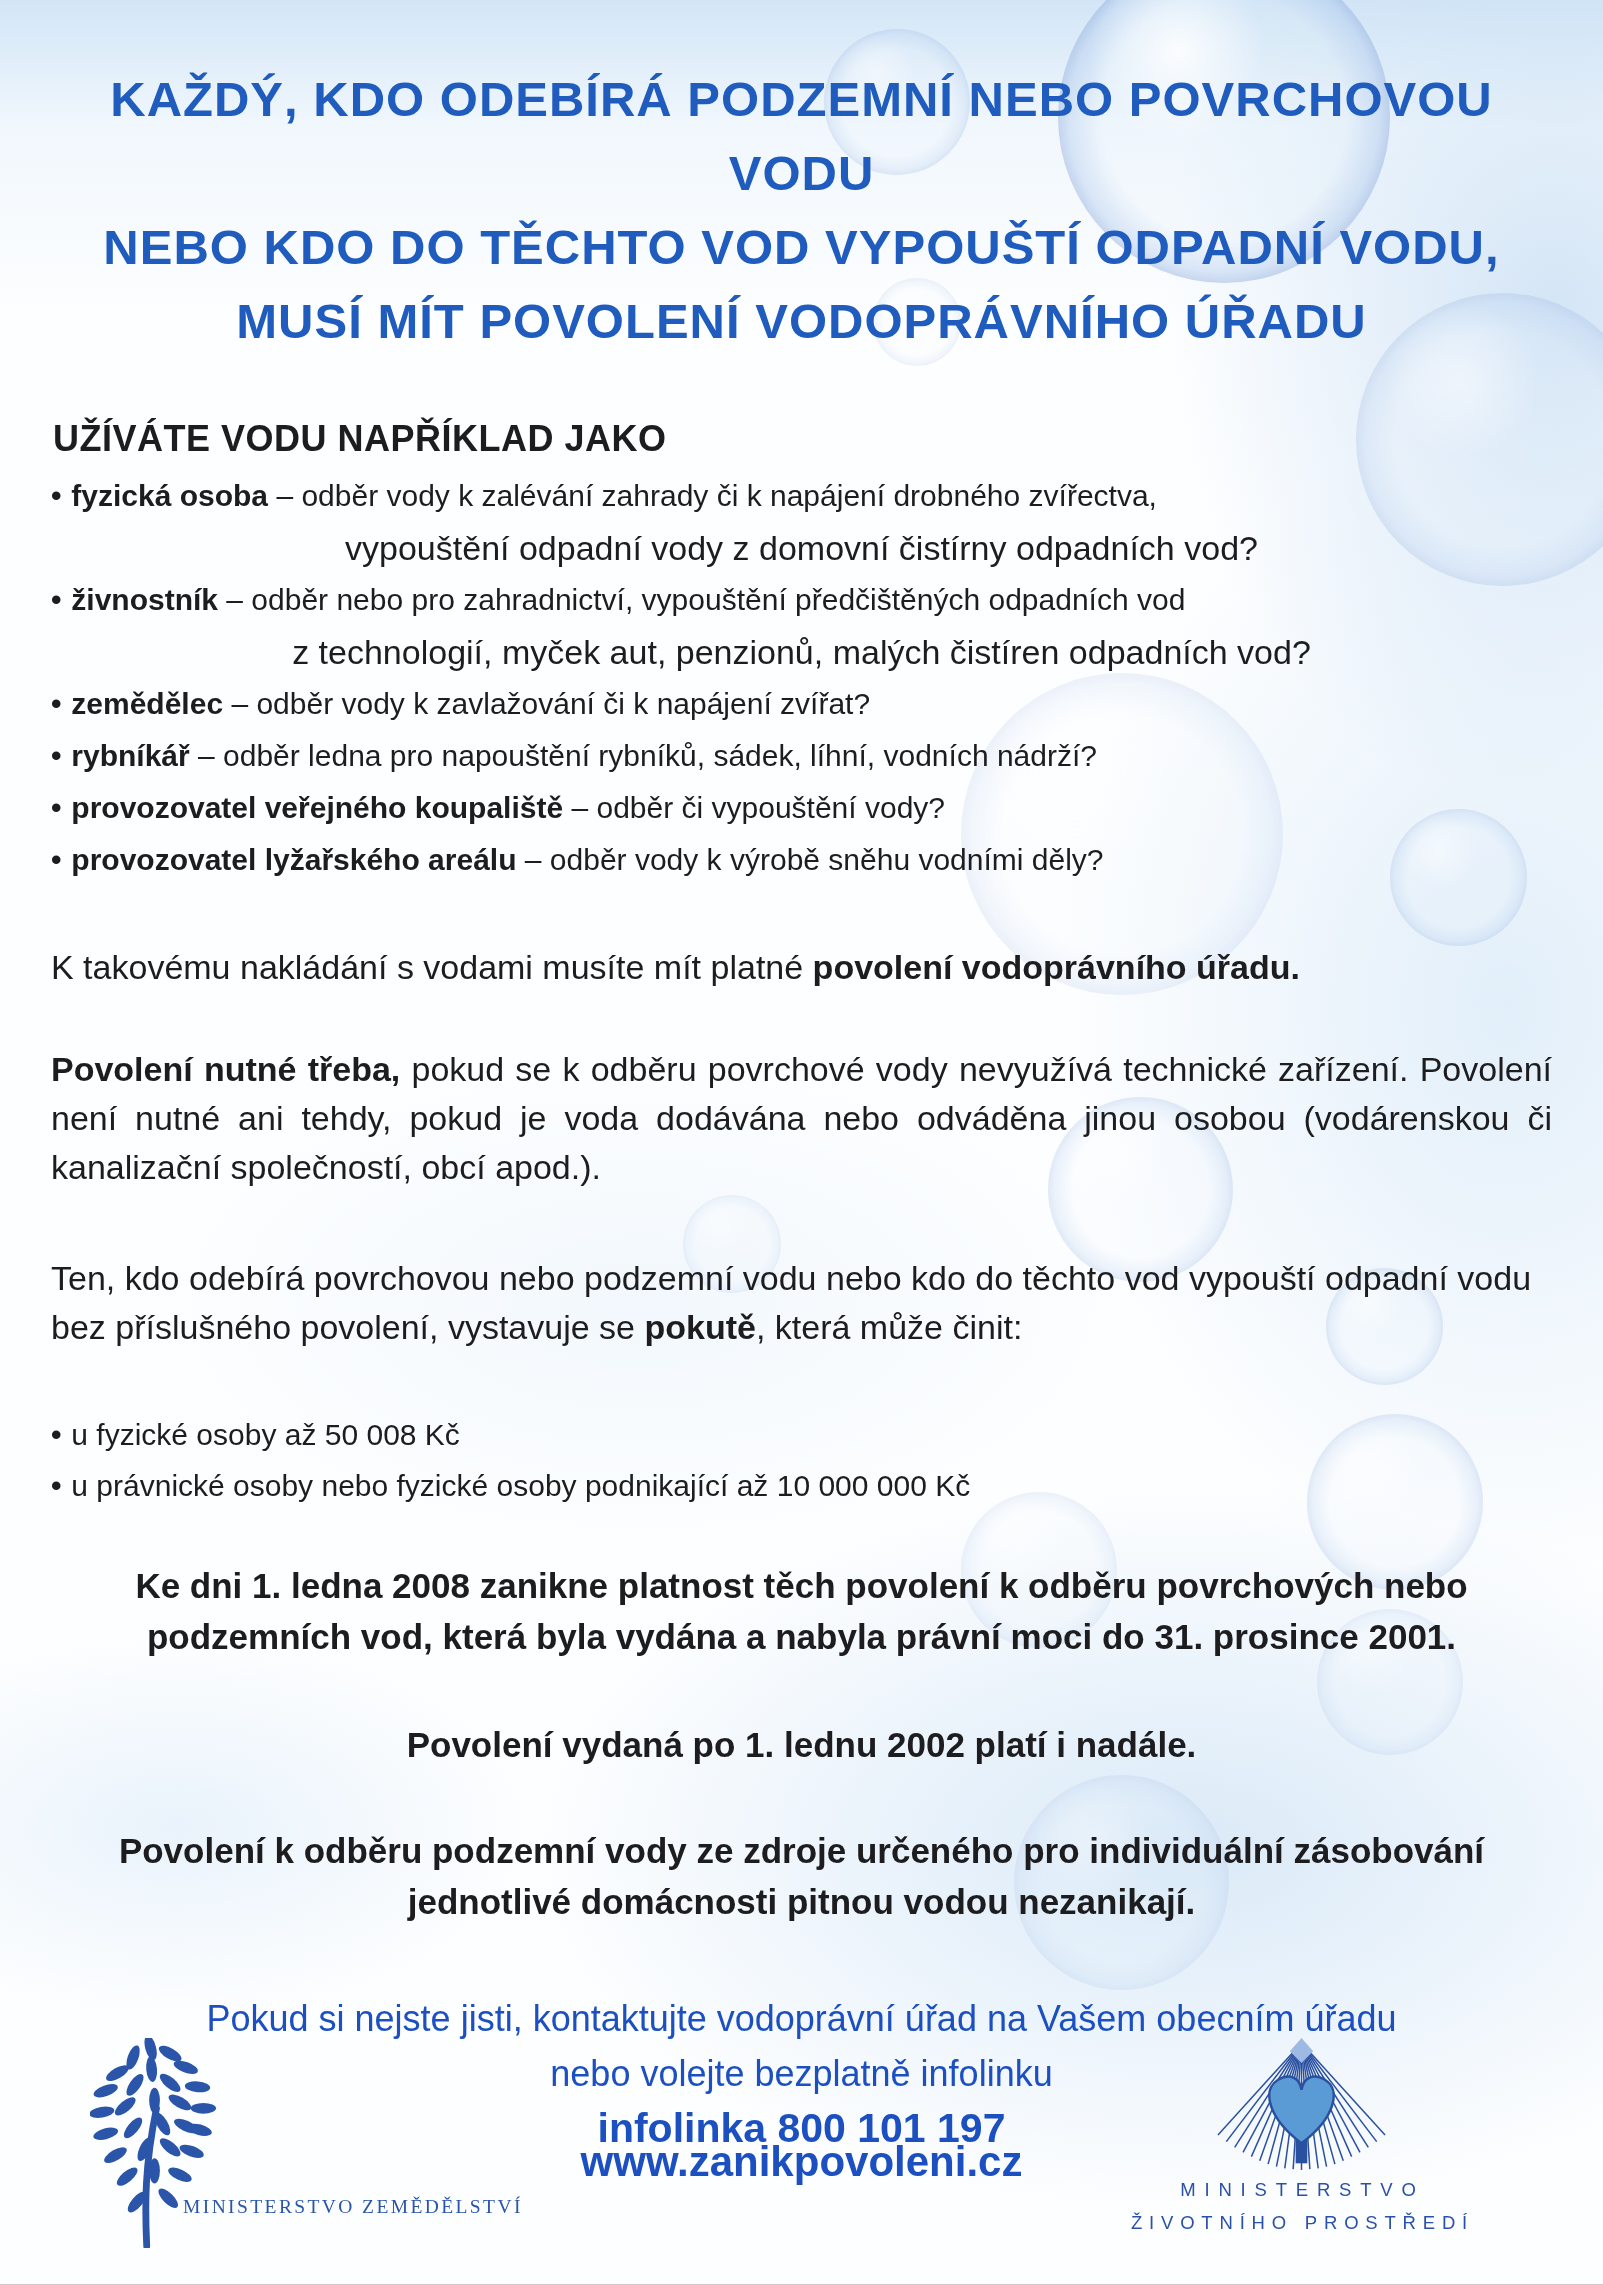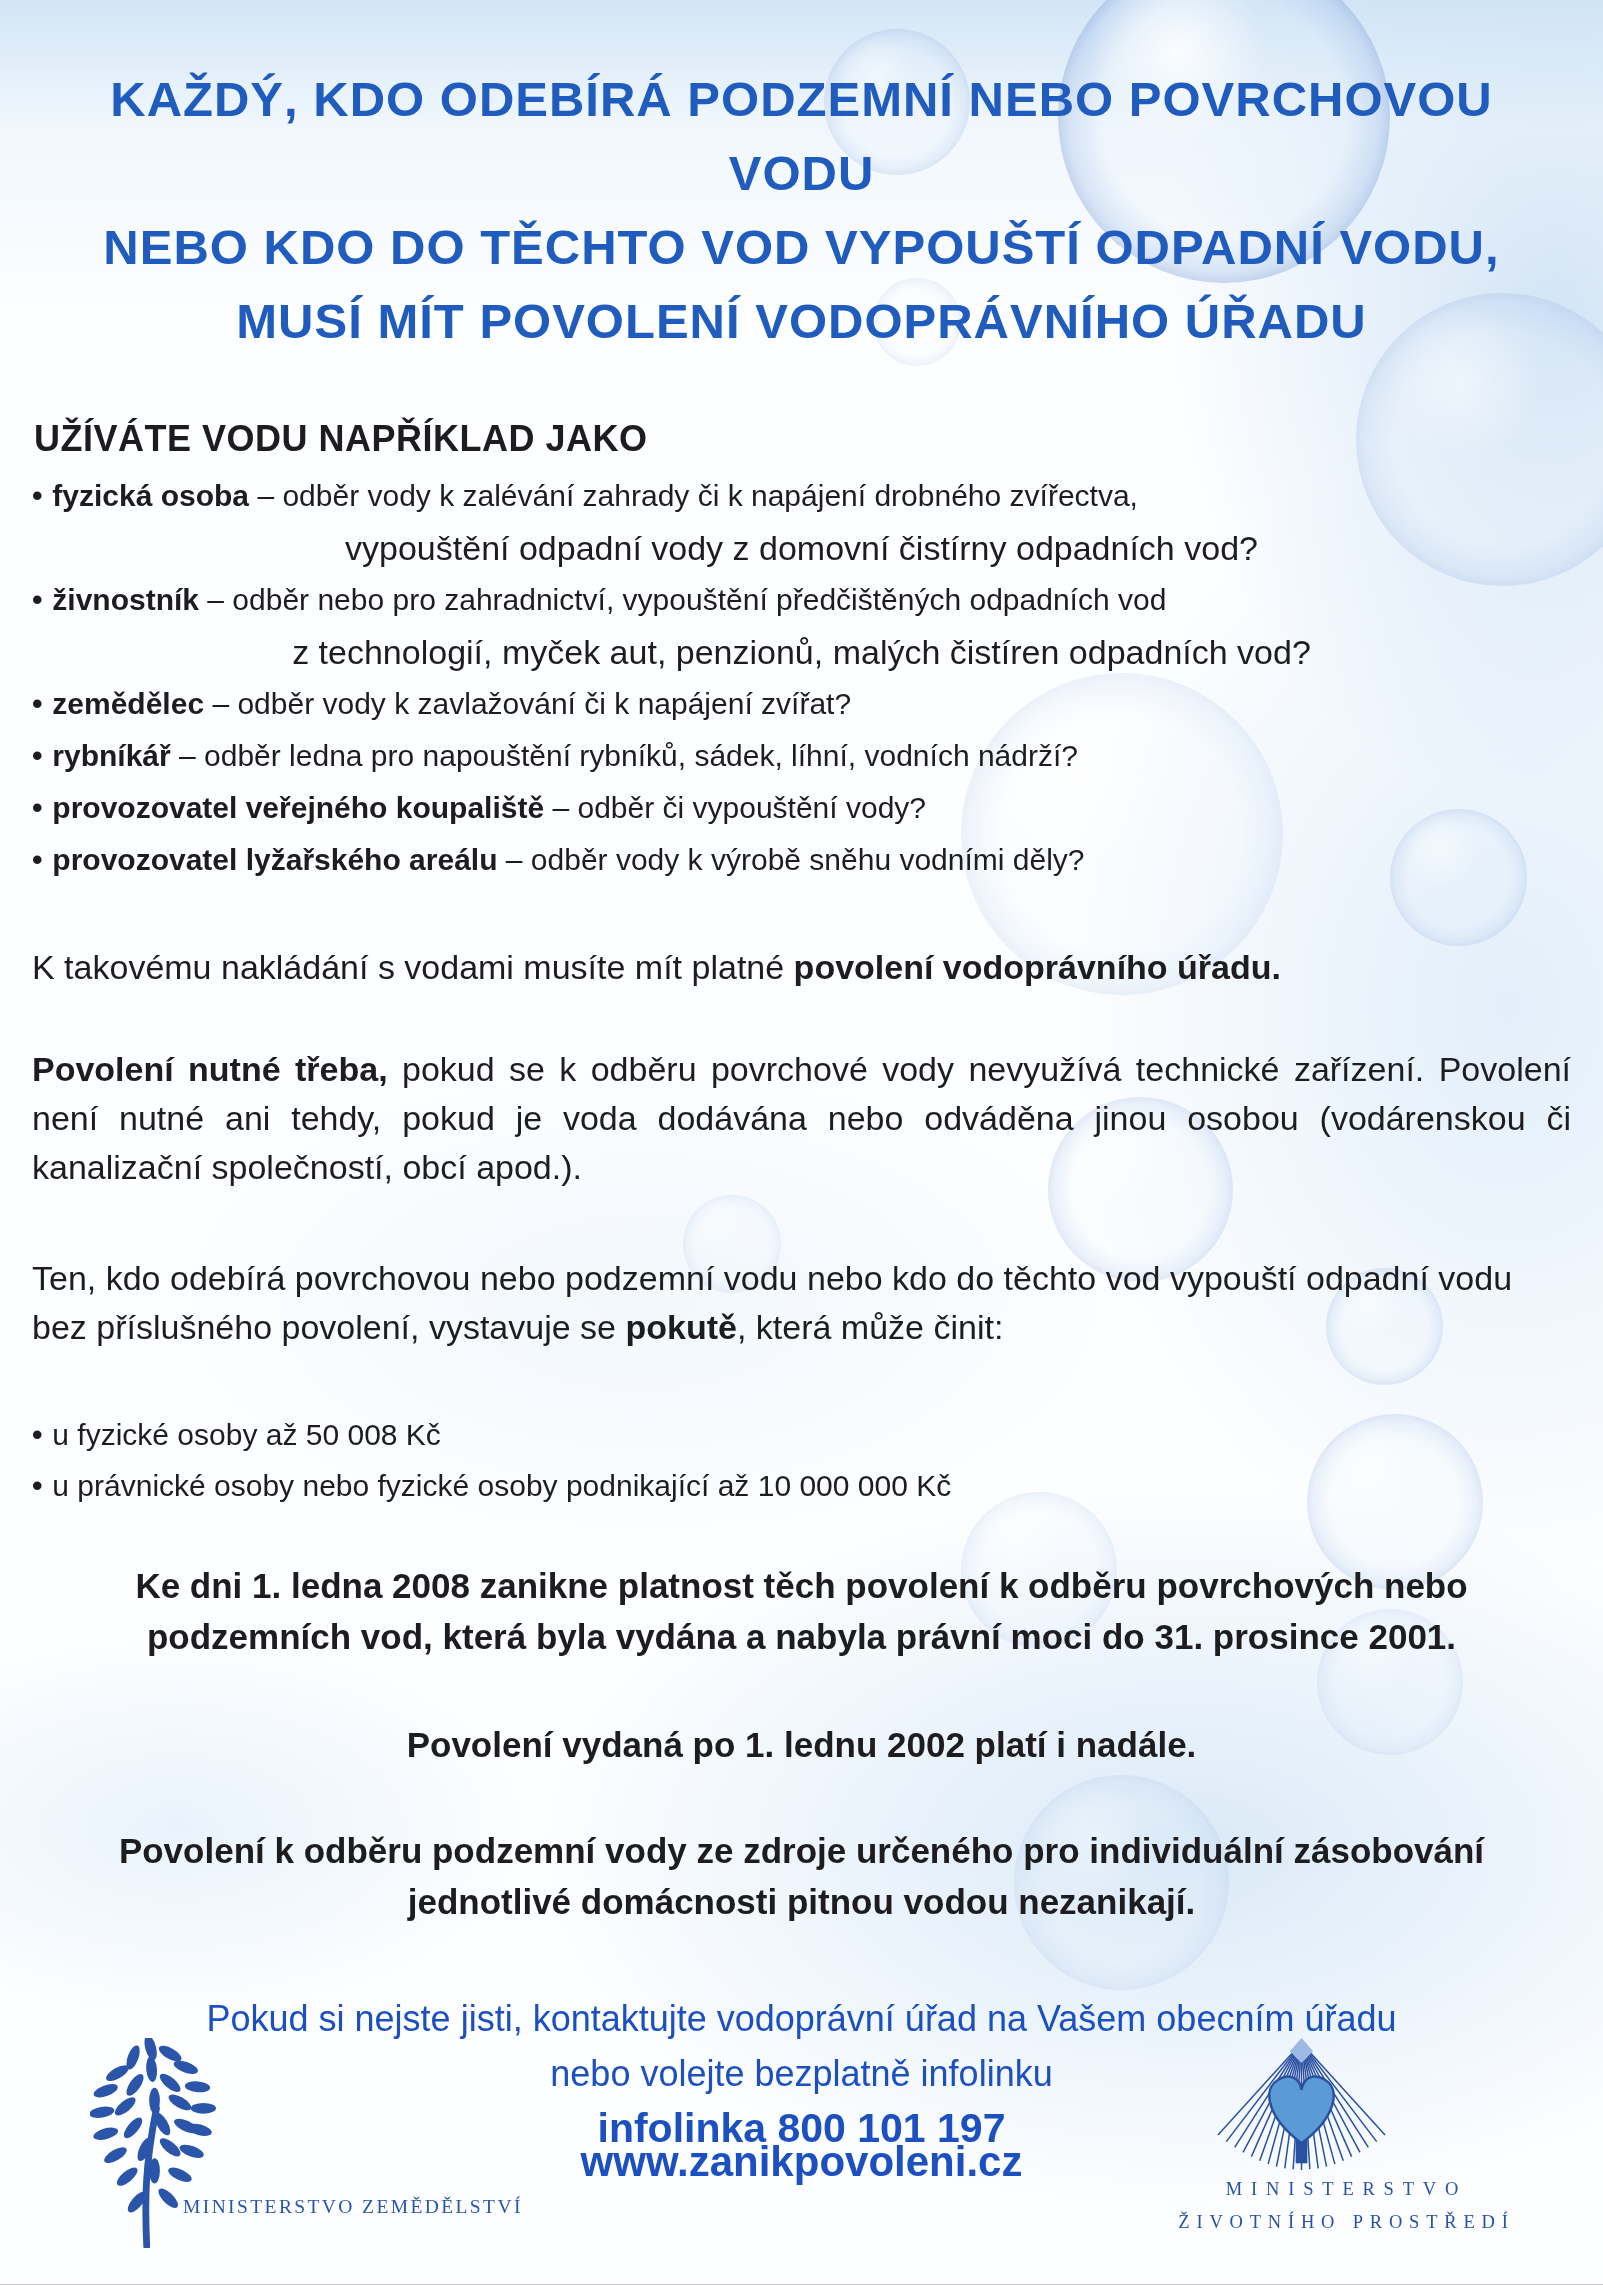--- a/index.html
+++ b/index.html
@@ -22,21 +22,21 @@
   }
   .bubble{
     position:absolute;border-radius:50%;pointer-events:none;
     background:
       radial-gradient(circle at 36% 30%, rgba(255,255,255,0.85) 0%, rgba(255,255,255,0) 28%),
       radial-gradient(circle at 50% 50%, rgba(223,236,250,0.10) 52%, rgba(168,196,235,0.38) 66%, rgba(128,158,214,0.48) 73%, rgba(208,227,248,0.25) 79%, rgba(255,255,255,0) 86%);
   }
   .bubble.faint{opacity:.55}
   .bubble.vfaint{opacity:.35}
 
-  .content{position:relative;z-index:2;padding:0 32px;}
+  .content{position:relative;z-index:2;padding:0 51px;}
 
   .title{
     margin:62px 0 0 0;
     text-align:center;
     color:#1f5cbe;
     font-weight:bold;
     font-size:49px;
     line-height:74px;
     letter-spacing:1px;
   }
@@ -82,22 +82,22 @@
   }
 
   .mze-logo{position:absolute;left:90px;top:2038px;z-index:3;}
   .mze-label{
     position:absolute;left:183px;top:2196px;z-index:3;
     font-family:"Liberation Serif", serif;
     color:#2a55a8;font-size:19.5px;letter-spacing:2.4px;white-space:nowrap;
   }
   .mzp-logo{position:absolute;left:1209px;top:2038px;z-index:3;}
   .mzp-label{
-    position:absolute;left:1122px;top:2173px;width:449px;z-index:3;
-    text-align:center;font-family:Liberation Serif, serif;
+    position:absolute;left:1078px;top:2173px;width:449px;z-index:3;
+    text-align:center;font-family:Liberation Sans, sans-serif;
     color:#2a50a8;font-size:18.5px;line-height:33px;
   }
   .mzp-label .l1{letter-spacing:8.8px;}
   .mzp-label .l2{letter-spacing:6.8px;}
 </style>
 </head>
 <body>
 
 <div class="poster">
 

